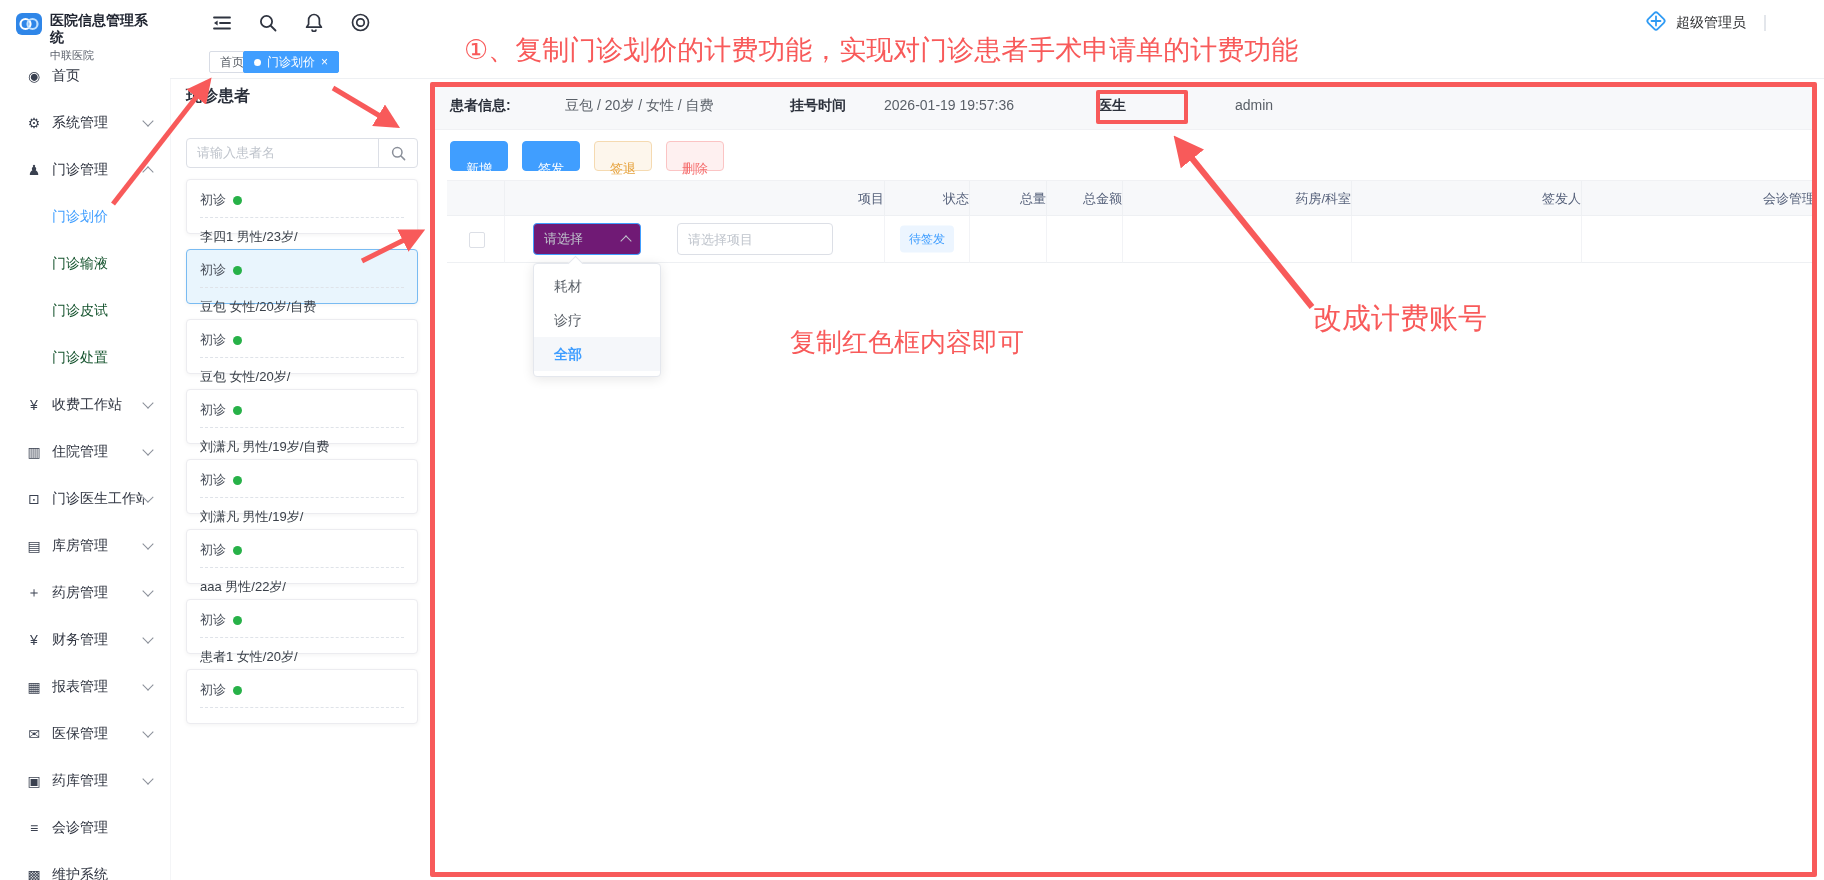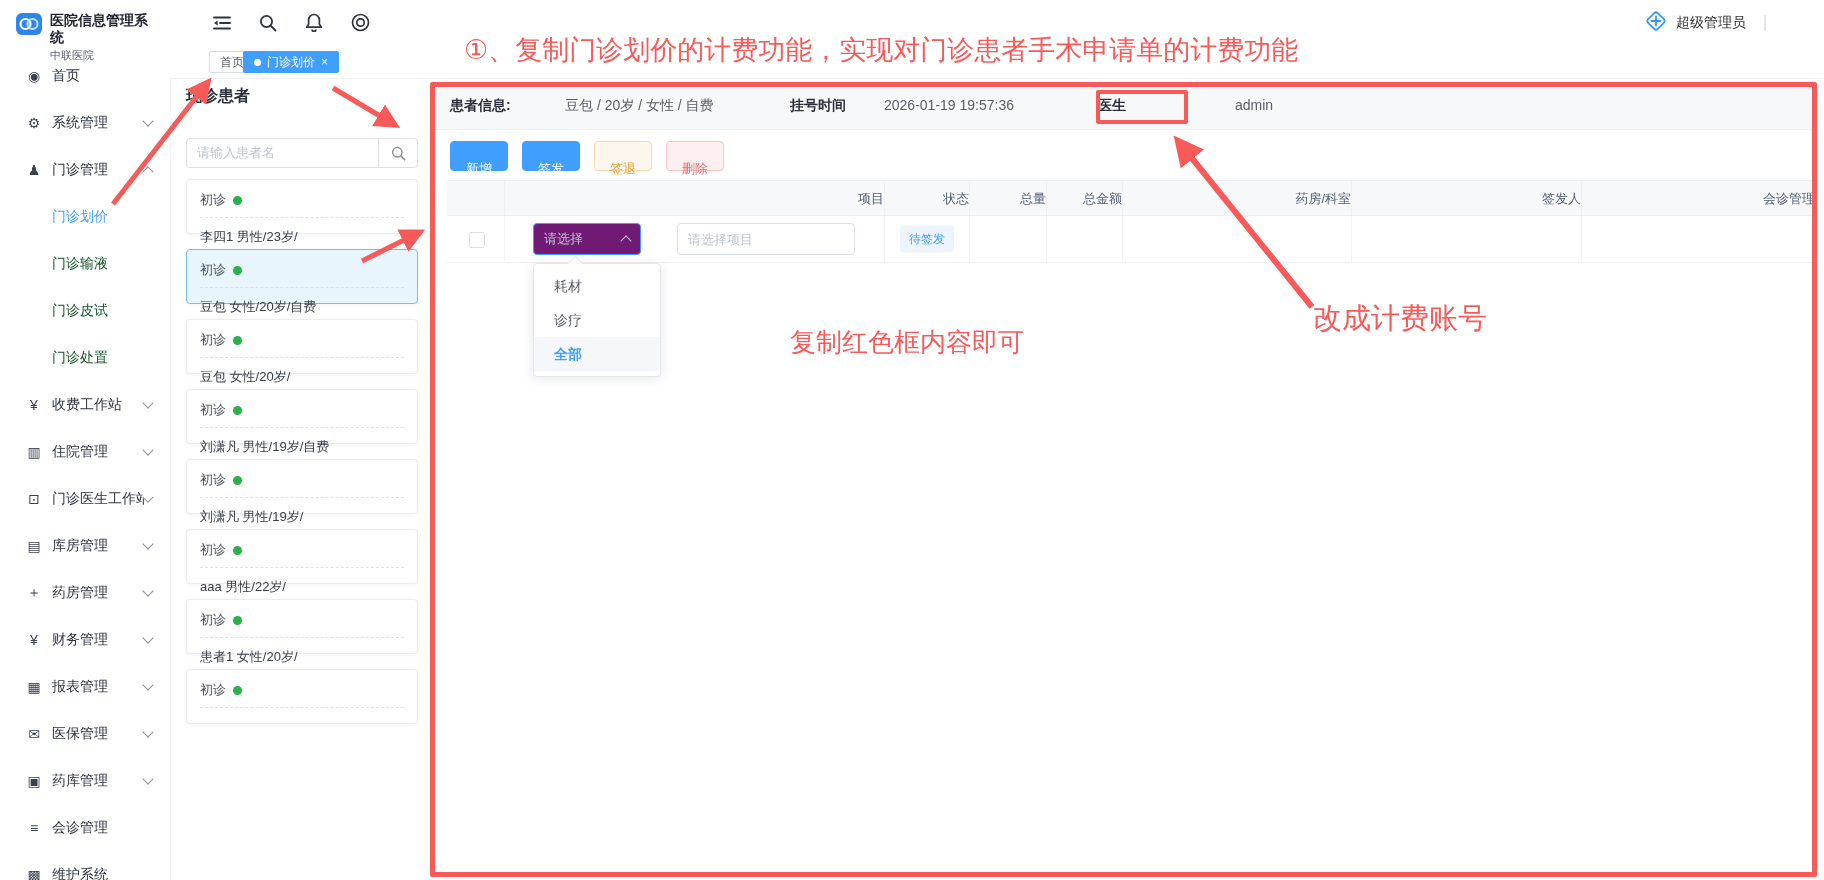--- a/index.html
+++ b/index.html
@@ -63,21 +63,21 @@
   .tbl{position:absolute;left:15px;top:96px;width:1368px}
   .thead{display:flex;background:#f7f8fa;border-top:1px solid #f0f1f4}
   .th{height:35px;line-height:35px;text-align:right;font-size:13px;font-weight:400;color:#55607a;border-right:1px solid #eef0f3;border-bottom:1px solid #eef0f3;box-sizing:border-box;overflow:hidden;white-space:nowrap}
   .th:last-child{border-right:0}
   .trow{display:flex;background:#fff}
   .td{height:47px;border-right:1px solid #f2f3f6;border-bottom:1px solid #eef0f3;box-sizing:border-box;position:relative}
   .td:last-child{border-right:0}
   .cb{position:absolute;left:50%;top:50%;width:14px;height:14px;margin:-7px 0 0 -7px;border:1px solid #dcdfe6;border-radius:2px;background:#fff;cursor:pointer}
   .sel-input{position:absolute;left:28px;top:7px;width:108px;height:32px;border:1px solid #409eff;border-radius:4px;box-sizing:border-box;display:flex;align-items:center;padding:0 10px;cursor:pointer;background:#701a75}
   .sel-input .ph{flex:1;font-size:13px;color:#bfc4cc}
-  .itm-input{position:absolute;left:172px;top:7px;width:178px;height:32px;border:1px solid #dcdfe6;border-radius:4px;box-sizing:border-box;padding:0 10px;font-size:13px;color:#606266;outline:0;font-family:inherit}
+  .itm-input{position:absolute;left:172px;top:7px;width:156px;height:32px;border:1px solid #dcdfe6;border-radius:4px;box-sizing:border-box;padding:0 10px;font-size:13px;color:#606266;outline:0;font-family:inherit}
   .itm-input::placeholder{color:#bfc4cc}
   .badge{position:absolute;left:50%;top:50%;transform:translate(-50%,-50%);background:#ecf5ff;color:#409eff;font-size:12px;padding:5px 9px;border-radius:4px;white-space:nowrap}
   
   .dropdown{position:absolute;left:533px;top:263px;width:126px;background:#fff;border:1px solid #e4e7ed;border-radius:4px;box-shadow:0 2px 12px rgba(0,0,0,.1);padding:5px 0;z-index:3}
   .dropdown .notch{position:absolute;left:36px;top:-6px;width:10px;height:10px;background:#fff;border-left:1px solid #e4e7ed;border-top:1px solid #e4e7ed;transform:rotate(45deg)}
   .opt{height:34px;line-height:34px;padding:0 20px;font-size:14px;color:#5a6068;cursor:pointer}
   .opt.sel{background:#f5f7fa;color:#409eff;font-weight:700}
   
   .anno{pointer-events:none;z-index:5}
   .red-rect{position:absolute;left:430px;top:82px;width:1387px;height:795px;border:5px solid #f85a5a;box-sizing:border-box;border-radius:2px}

